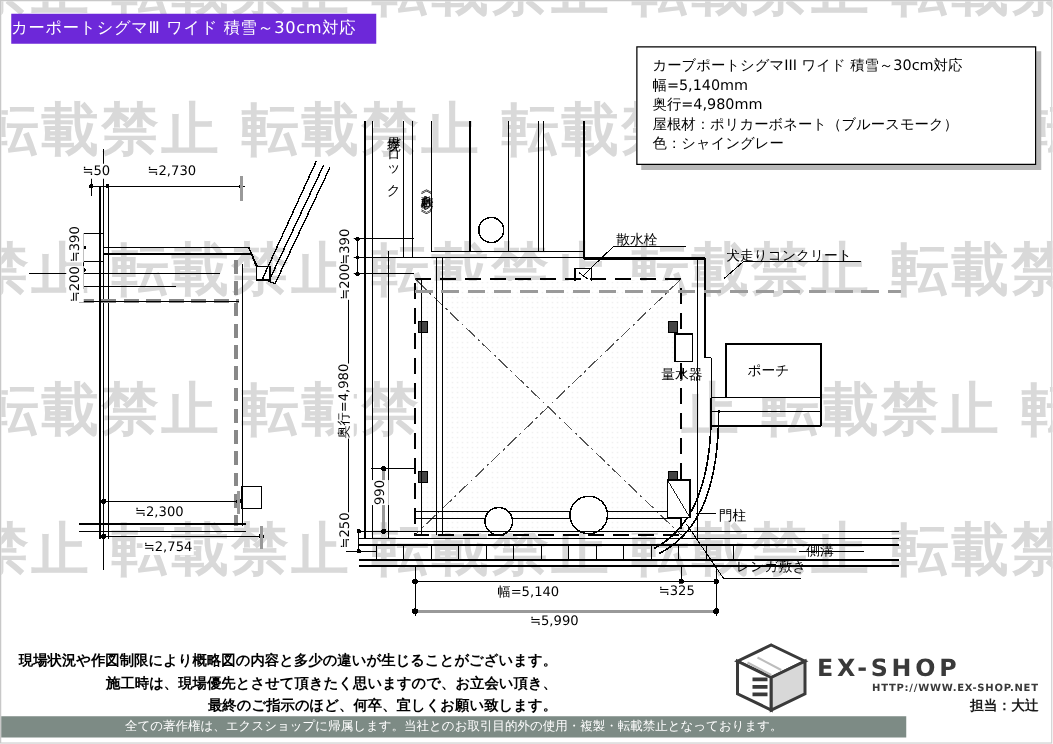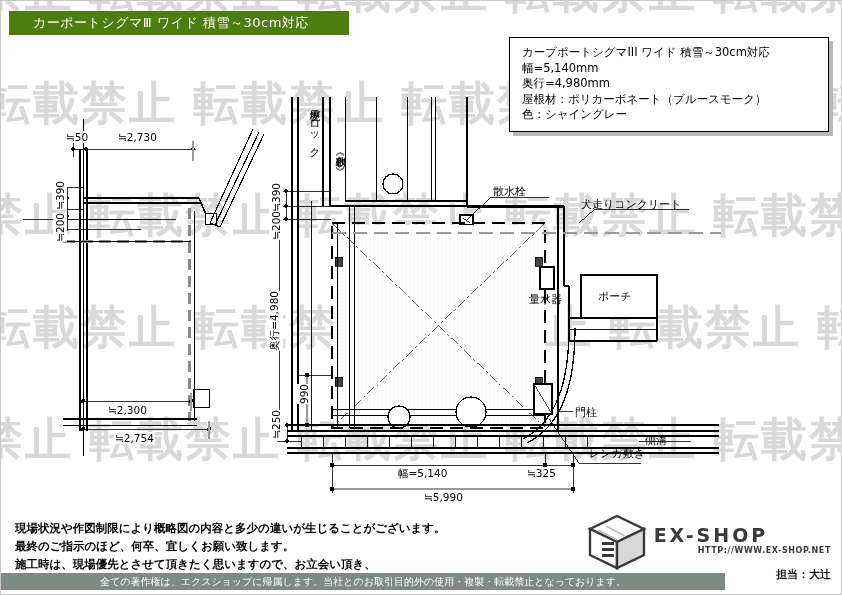--- a/index.html
+++ b/index.html
@@ -28,26 +28,26 @@
     font-size:46px;
     font-weight:bold;
     color:#d9d9d9;
     letter-spacing:2px;
     white-space:nowrap;
     font-family:"DejaVu Sans","Liberation Sans",sans-serif;
   }
   
   #titlebar{
     position:absolute;left:8px;top:10px;
-    width:340px;height:24px;
-    background:#4d7c0f;
+    width:292px;height:24px;
+    background:#6d28d9;
     color:#fff;
     font-size:13px;
     line-height:24px;
-    padding-left:24px;
+    padding-left:0;
     box-sizing:border-box;
     letter-spacing:0.5px;
     z-index:6;
   }
   
   #specbox{
     position:absolute;left:508px;top:36px;
     width:320px;
     background:#fff;
     border:1px solid #000;
@@ -98,40 +98,41 @@
     position:absolute;left:14px;top:520px;
     z-index:6;
   }
   #footnote p{
     margin:0 0 3px 0;
     font-size:11.5px;
     font-weight:bold;
     color:#000;
     letter-spacing:0px;
     white-space:nowrap;
+    text-align:right;
   }
   #logo{
     position:absolute;right:10px;top:512px;
     z-index:6;
     display:flex;
     align-items:flex-start;
   }
   #logo-text{margin-left:6px;padding-top:12px;}
   #logo-name{
     font-size:19px;font-weight:bold;color:#3a3a3a;
     letter-spacing:3px;line-height:20px;
     font-family:"DejaVu Sans","Liberation Sans",sans-serif;
   }
   #logo-url{
     font-size:8px;font-weight:bold;color:#3a3a3a;
     letter-spacing:0.6px;line-height:11px;margin-left:44px;
   }
   #logo-person{
     font-size:11px;font-weight:bold;color:#1a1a1a;
-    text-align:right;line-height:15px;margin-top:11px;
+    text-align:right;line-height:15px;margin-top:1px;
   }
   #copyright{
     position:absolute;left:0;bottom:4px;width:724px;height:17px;
     background:#7d8b85;
     color:#fff;
     font-size:10px;
     line-height:17px;
     text-align:center;
     z-index:6;
     letter-spacing:0px;
@@ -414,22 +415,22 @@
   <div class="dim vert" style="left:268px;top:210px;">≒200</div>
   <div class="dim vert" style="left:266px;top:290px;">奥行=4,980</div>
   <div class="dim vert" style="left:296px;top:383px;">990</div>
   <div class="dim vert" style="left:268px;top:409px;">≒250</div>
   <div class="dim" style="left:396px;top:466px;">幅=5,140</div>
   <div class="dim" style="left:525px;top:466px;">≒325</div>
   <div class="dim" style="left:422px;top:490px;">≒5,990</div>
 
   <div id="footnote">
     <p>現場状況や作図制限により概略図の内容と多少の違いが生じることがございます。</p>
+    <p>施工時は、現場優先とさせて頂きたく思いますので、お立会い頂き、</p>
     <p>最終のご指示のほど、何卒、宜しくお願い致します。</p>
-    <p>施工時は、現場優先とさせて頂きたく思いますので、お立会い頂き、</p>
   </div>
 
   <div id="logo">
     <svg width="62" height="60" viewBox="0 0 62 60">
       <polygon points="31,3 58,16 31,29 4,16" fill="#ffffff" stroke="#3a3a3a" stroke-width="2.4"></polygon>
       <polygon points="4,16 31,29 31,55 4,42" fill="#ffffff" stroke="#3a3a3a" stroke-width="2.4"></polygon>
       <polygon points="31,29 58,16 58,42 31,55" fill="#d8d8d8" stroke="#3a3a3a" stroke-width="2.4"></polygon>
       <line x1="12" y1="17" x2="31" y2="27" stroke="#bdbdbd" stroke-width="1.6"></line>
       <line x1="20" y1="13" x2="39" y2="23" stroke="#bdbdbd" stroke-width="1.6"></line>
       <rect x="16" y="29" width="12" height="3" fill="#3a3a3a"></rect>

